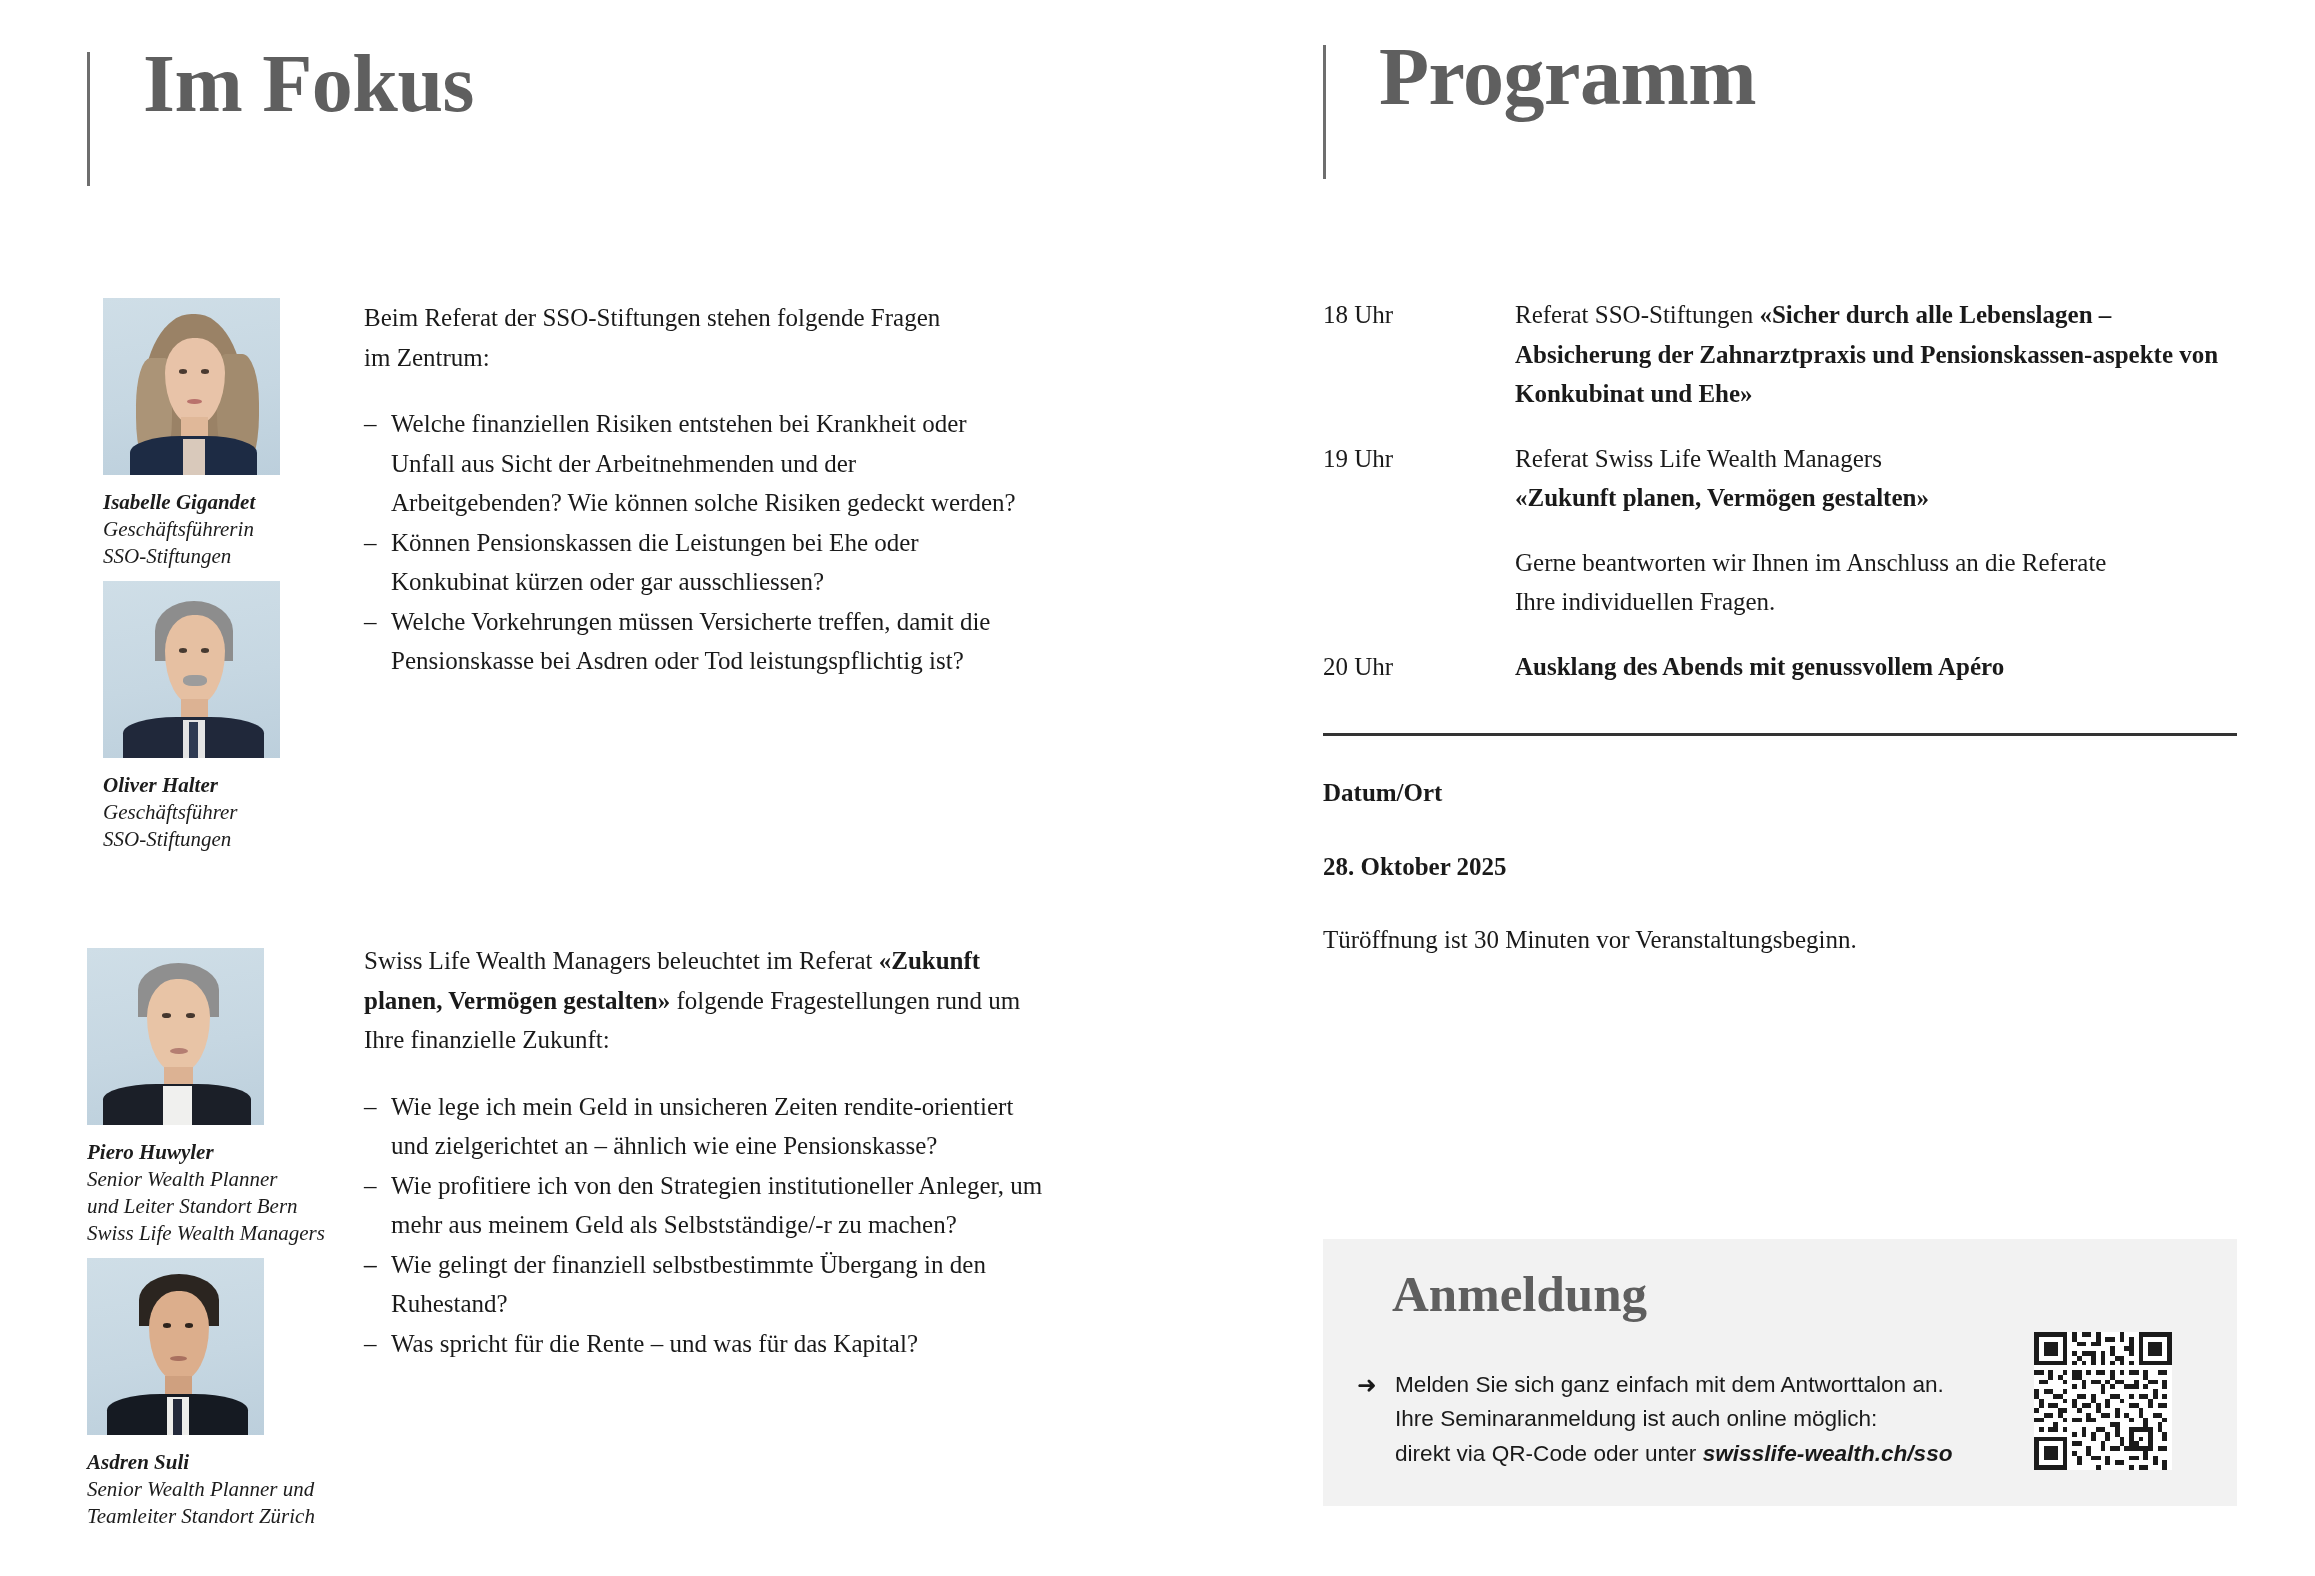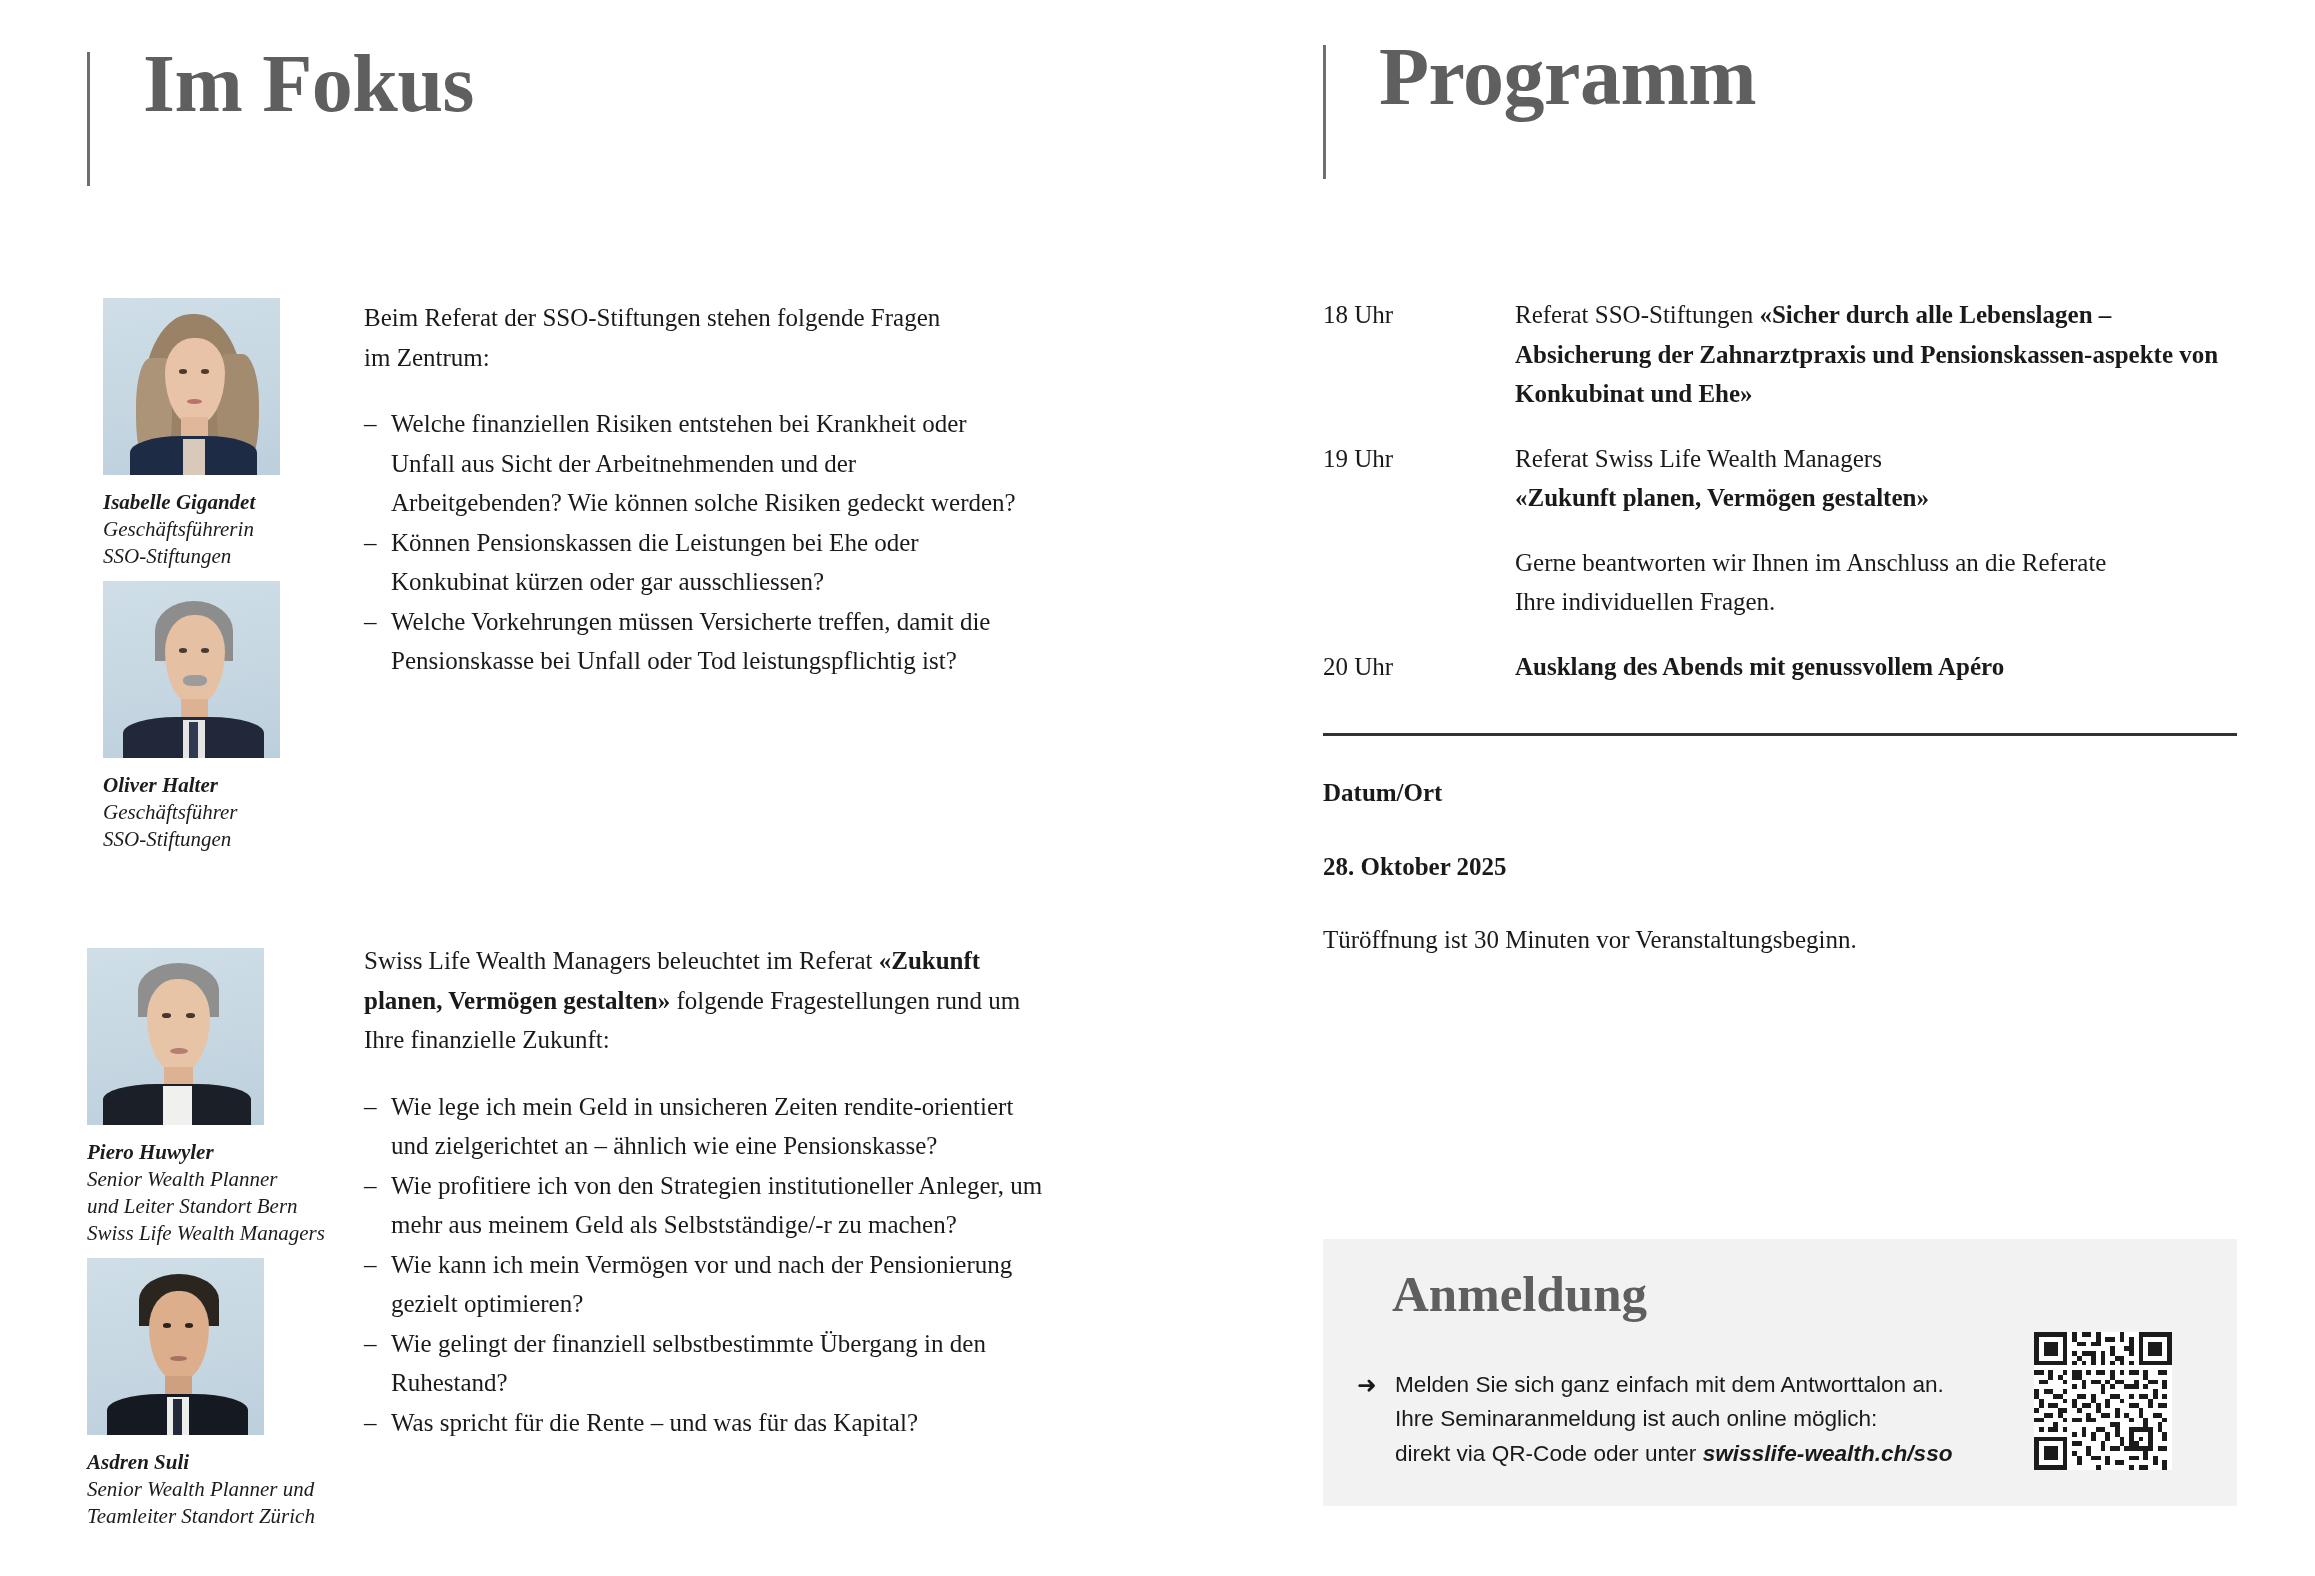--- a/index.html
+++ b/index.html
@@ -280,40 +280,39 @@
         <li>
           <span class="dash">–</span>
           <span>Welche finanziellen Risiken entstehen bei Krankheit oder Unfall aus Sicht der Arbeitnehmenden und der Arbeitgebenden? Wie können solche Risiken gedeckt werden?</span>
         </li>
         <li>
           <span class="dash">–</span>
           <span>Können Pensionskassen die Leistungen bei Ehe oder Konkubinat kürzen oder gar ausschliessen?</span>
         </li>
         <li>
           <span class="dash">–</span>
-          <span>Welche Vorkehrungen müssen Versicherte treffen, damit die Pensionskasse bei Unfall oder Tod leistungspflichtig ist?</span>
+          <span>Welche Vorkehrungen müssen Versicherte treffen, damit die Pensionskasse bei Asdren oder Tod leistungspflichtig ist?</span>
         </li>
       </ul>
     </div>
 
     <div class="body-text" style="position:absolute; left:277px; top:934px; width:688px;">
       <p><span>Swiss Life Wealth Managers beleuchtet im Referat </span><b class="bolded">«Zukunft planen, Vermögen gestalten»</b><span> folgende Fragestellungen rund um Ihre finanzielle Zukunft:</span></p>
       <div class="spacer"></div>
       <ul class="dashlist">
         <li>
           <span class="dash">–</span>
           <span>Wie lege ich mein Geld in unsicheren Zeiten rendite-orientiert und zielgerichtet an – ähnlich wie eine Pensionskasse?</span>
         </li>
         <li>
           <span class="dash">–</span>
           <span>Wie profitiere ich von den Strategien institutioneller Anleger, um mehr aus meinem Geld als Selbstständige/-r zu machen?</span>
         </li>
         <li>
           <span class="dash">–</span>
-          <span>Wie kann ich mein Vermögen vor und nach der Pensionierung gezielt optimieren?</span>
         </li>
         <li>
           <span class="dash">–</span>
           <span>Wie gelingt der finanziell selbstbestimmte Übergang in den Ruhestand?</span>
         </li>
         <li>
           <span class="dash">–</span>
           <span>Was spricht für die Rente – und was für das Kapital?</span>
         </li>
       </ul>

